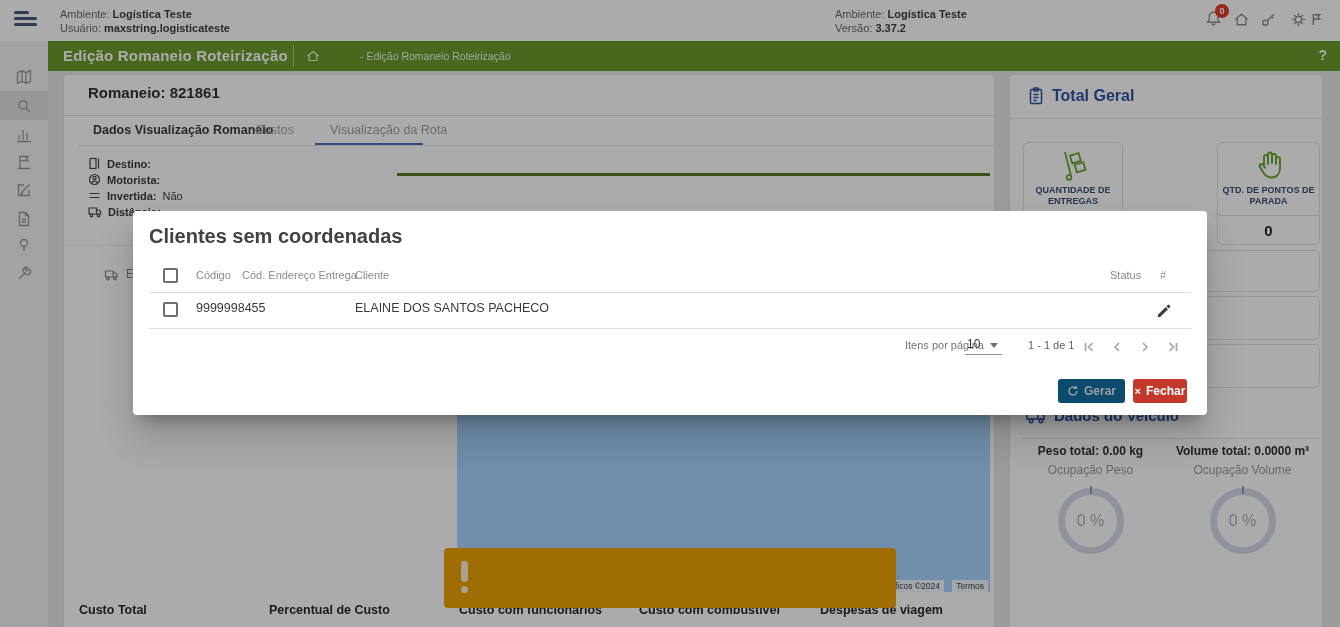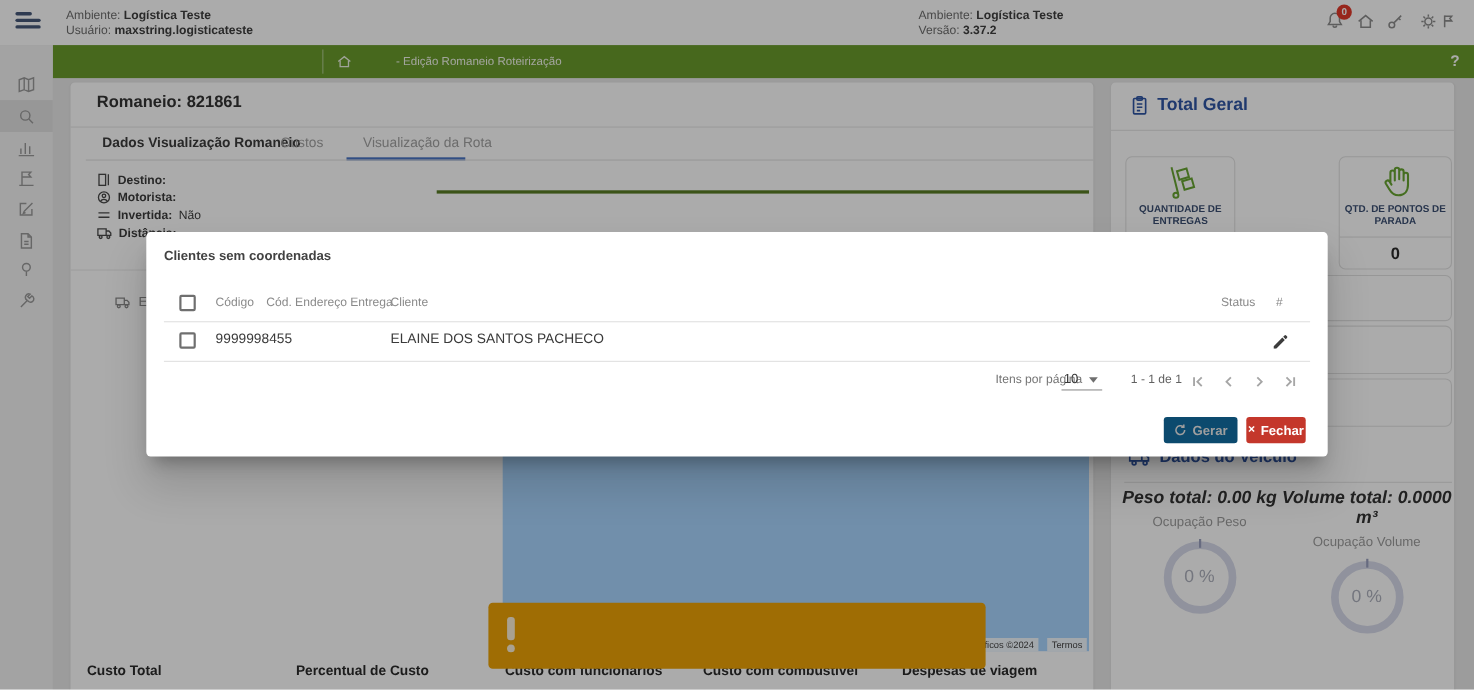--- a/index.html
+++ b/index.html
@@ -61,39 +61,39 @@
   .panel-h { position:absolute; font-weight:bold; color:#2f55a4; display:flex; align-items:center; gap:8px; }
   .stat-card { position:absolute; top:67px; height:103px; border:1px solid #e2e2e2; border-radius:6px;
                display:flex; flex-direction:column; align-items:center; }
   .stat-card .ic { height:38px; display:flex; align-items:flex-end; justify-content:center; padding-top:6px; }
   .stat-card .lbl { height:34px; font-size:9px; font-weight:bold; color:#3c5073; text-align:center;
                     padding:4px 4px 0 4px; line-height:11px; text-transform:uppercase; }
   .stat-card .val { width:100%; border-top:1px solid #e2e2e2; flex:1; display:flex; align-items:center;
                     justify-content:center; font-size:15px; font-weight:bold; color:#2b2b2b; }
   .stat-row { position:absolute; left:13px; width:297px; border:1px solid #e2e2e2; border-radius:6px; background:#fff; }
   .veh-col { position:absolute; width:155px; text-align:center; }
-  .veh-total { font-size:16px; font-weight:bold; color:#333;font-style:italic; }
+  .veh-total { font-size:12px; font-weight:bold; color:#333; }
   .veh-occ { font-size:12px; color:#9c9c9c; margin-top:5px; }
   .gauge { position:relative; width:66px; height:66px; margin:11px auto 0 auto; border:7px solid #d7daea;
            border-radius:50%; display:flex; align-items:center; justify-content:center; }
   .gauge .tick { position:absolute; left:50%; top:-9px; width:2px; height:8px; background:#9aa0bf; transform:translateX(-50%); }
   .gauge .gv { font-size:16px; color:#aeb1bd; }
 
   
   #toast { left:444px; top:548px; width:452px; height:60px; background:#eda306; border-radius:4px; z-index:5; }
   #toast .bang-bar { position:absolute; left:17px; top:13px; width:7px; height:21px; background:rgba(255,255,255,.85); border-radius:3px; }
   #toast .bang-dot { position:absolute; left:17px; top:38px; width:7px; height:7px; background:rgba(255,255,255,.85); border-radius:50%; }
   #toast .msg { position:absolute; left:43px; top:11px; width:392px; font-size:12px; font-weight:bold;
                 color:#f9efd8; line-height:19px; }
 
   
   #overlay { left:0; top:0; width:1340px; height:627px; background:rgba(0,0,0,.33); z-index:10; }
   #modal { left:133px; top:211px; width:1074px; height:204px; background:#fff; border-radius:4px; z-index:20;
            box-shadow:0 11px 15px -7px rgba(0,0,0,.3), 0 24px 38px 3px rgba(0,0,0,.14); }
-  #modal-title { position:absolute; left:16px; top:14px; font-size:12px; font-weight:600; color:#424242; }
+  #modal-title { position:absolute; left:16px; top:14px; font-size:20px; font-weight:600; color:#424242; }
   .chk { position:absolute; width:15px; height:15px; border:2px solid #6f6f6f; border-radius:2px; background:#fff; cursor:pointer; }
   .th { position:absolute; top:58px; font-size:11px; color:#8a8a8a; white-space:nowrap; }
   .td { position:absolute; top:90px; font-size:12.5px; color:#3a3a3a; white-space:nowrap; }
   .mod-line { position:absolute; left:16px; width:1042px; height:1px; background:#e0e0e0; }
   .pag { position:absolute; top:128px; font-size:11px; color:#757575; white-space:nowrap; }
   #pag-size { top:126px; font-size:12px; color:#3a3a3a; border-bottom:1px solid #8f8f8f; padding:0 22px 3px 2px; cursor:pointer; }
   #pag-caret { position:absolute; right:4px; top:6px; width:0; height:0; border-left:4.5px solid transparent;
                border-right:4.5px solid transparent; border-top:5px solid #6f6f6f; }
   .pag-nav { position:absolute; top:124px; width:24px; height:24px; display:flex; align-items:center;
              justify-content:center; cursor:pointer; }
@@ -150,20 +150,21 @@
     </div>
     <div class="abs" style="left:1308px; top:11px;">
       <svg class="tb-icon" viewBox="0 0 16 16" stroke="#8c8c8c" fill="none" stroke-width="1.3">
         <path d="M5 3 v10"></path>
           <path d="M5 3.5 h6 l-1.6 2 L11 7.5 H5"></path>
         </svg>
     </div>
   </div>
 
   <div id="greenbar" class="abs">
+    <div id="gb-title">Edição Romaneio Roteirização</div>
     <div id="gb-sep"></div>
     <svg class="abs" style="left:258px; top:8px;" width="14" height="14" viewBox="0 0 14 14" stroke="#eef3e4" fill="none" stroke-width="1.2">
       <path d="M1.5 7 L7 2.5 L12.5 7"></path>
         <path d="M3.2 6 v5.5 h7.6 V6"></path>
       </svg>
     <div id="gb-crumb">- Edição Romaneio Roteirização</div>
     <div id="gb-help">?</div>
   </div>
 
   <div id="sidebar" class="abs">

